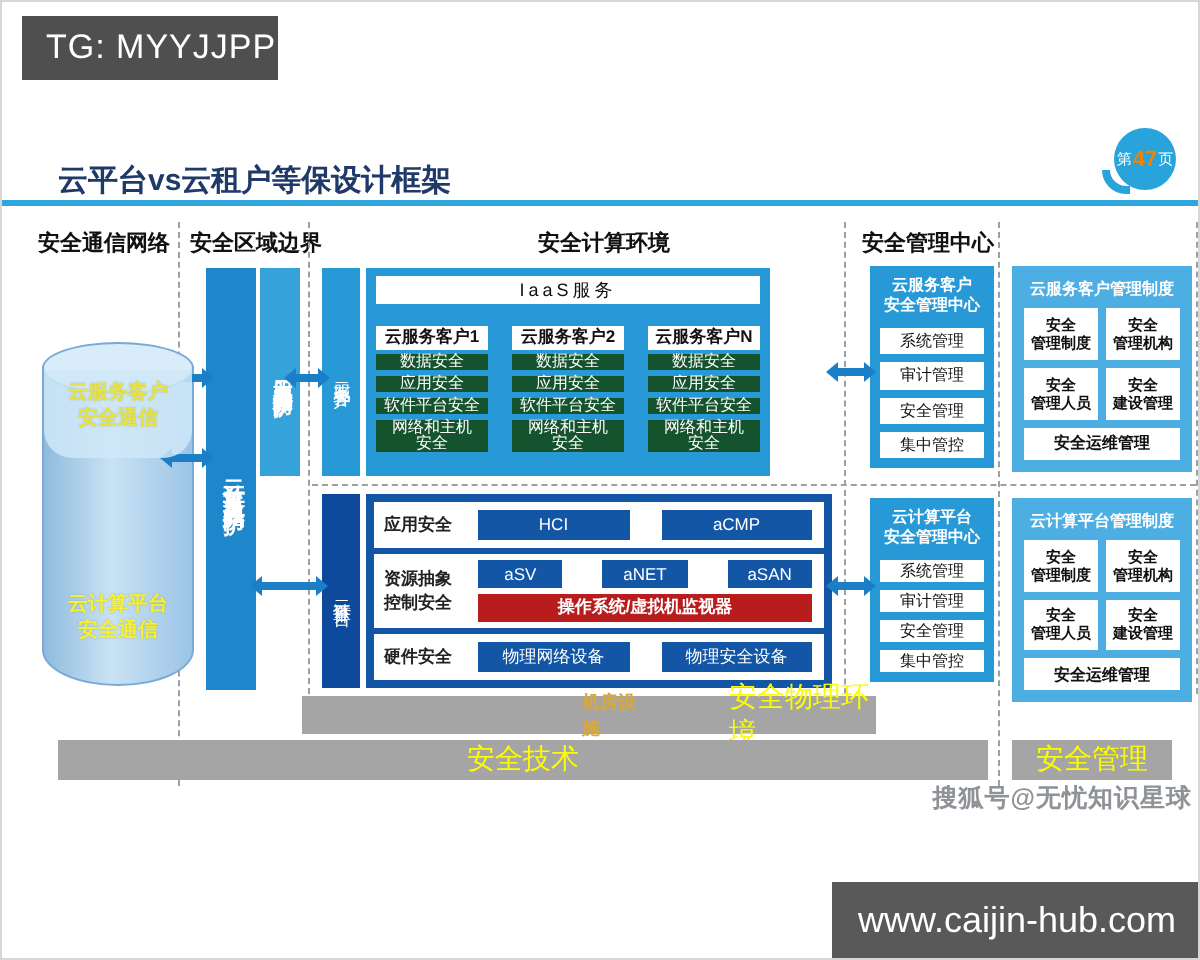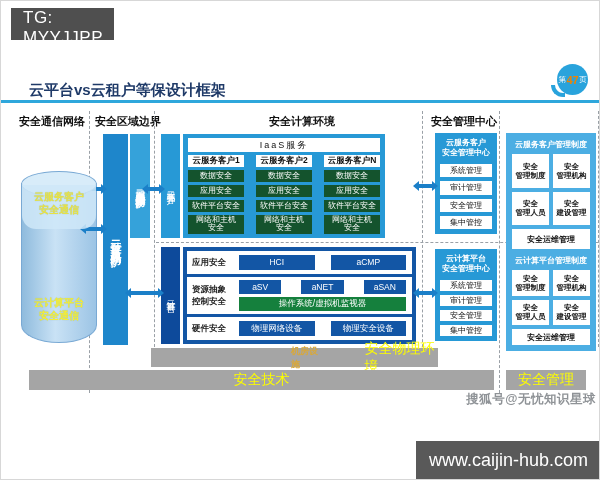--- a/index.html
+++ b/index.html
@@ -1,21 +1,21 @@
 <!DOCTYPE html>
 <html><head>
 <meta charset="utf-8">
 <style>
   html,body{margin:0;padding:0;background:#fff;}
   .screen{position:relative;width:600px;height:480px;background:#ffffff;overflow:hidden;
           font-family:"Liberation Sans","DejaVu Sans",sans-serif;border:1px solid #d7d7d7;box-sizing:border-box;}
 
   
-  .tg-box{position:absolute;left:10px;top:7px;width:103px;height:32px;background:#4f4f4f;color:#fff;
-          font-size:17px;display:flex;align-items:flex-start;padding-left:12px;box-sizing:border-box;letter-spacing:0.5px;}
+  .tg-box{position:absolute;left:10px;top:7px;width:128px;height:32px;background:#4f4f4f;color:#fff;
+          font-size:17px;display:flex;align-items:center;padding-left:12px;box-sizing:border-box;letter-spacing:0.5px;}
   .site-box{position:absolute;left:415px;top:440px;width:185px;height:38px;background:#595959;color:#fff;
             font-size:18px;display:flex;align-items:center;justify-content:center;}
   .sohu-mark{position:absolute;right:3px;top:390px;color:#8f9397;font-size:12.5px;font-weight:bold;letter-spacing:0.5px;}
 
   
   .page-title{position:absolute;left:28px;top:80px;font-size:15px;font-weight:bold;color:#1f3a68;}
   .title-line{position:absolute;left:0;top:99px;width:600px;height:3px;background:#2fa7dc;}
   .badge{position:absolute;left:556px;top:63px;width:31px;height:31px;border-radius:50%;background:#29a3dc;
          display:flex;align-items:center;justify-content:center;z-index:2;}
   .badge .pre,.badge .suf{color:#fff;font-size:7.5px;}
@@ -52,21 +52,21 @@
   
   .side-label{position:absolute;width:19px;color:#fff;writing-mode:vertical-lr;text-orientation:upright;
               display:flex;align-items:center;justify-content:center;font-size:9px;letter-spacing:1px;}
   .side-cust{left:160px;top:133px;height:104px;background:#2799d6;}
   .side-plat{left:160px;top:246px;height:97px;background:#0d4a9b;}
 
   .comp-cust-box{position:absolute;left:182px;top:133px;width:202px;height:104px;background:#2799d6;
                  padding:4px 5px;box-sizing:border-box;display:flex;flex-direction:column;}
   .iaas-bar{height:14px;background:#fff;color:#111;font-size:9px;display:flex;align-items:center;
             justify-content:center;letter-spacing:2px;flex:none;}
-  .cust-cols{display:flex;gap:12px;flex:1;margin-top:3px;}
+  .cust-cols{display:flex;gap:12px;flex:1;margin-top:3px;align-items:center;}
   .cust-col{flex:1;display:flex;flex-direction:column;}
   .cust-col-h{height:12px;background:#fff;color:#111;font-size:8.5px;font-weight:bold;display:flex;
               align-items:center;justify-content:center;flex:none;}
   .cust-item{margin-top:2.5px;background:#14532d;color:#fff;font-size:8px;display:flex;align-items:center;
              justify-content:center;flex:1;text-align:center;line-height:1.05;white-space:pre-line;}
   .cust-item.tall{flex:1.55;}
 
   
   .comp-plat-box{position:absolute;left:182px;top:246px;width:233px;height:97px;background:#1356a5;
                  padding:4px;box-sizing:border-box;display:flex;flex-direction:column;gap:3px;}
@@ -74,37 +74,37 @@
   .plat-row.r1{flex:1;}
   .plat-row.r2{flex:1.8;}
   .plat-row.r3{flex:1;}
   .plat-label{width:47px;font-size:8.5px;font-weight:bold;color:#222;white-space:pre-line;line-height:1.35;flex:none;}
   .plat-boxes{flex:1;display:flex;gap:16px;}
   .plat-chip{flex:1;background:#1356a5;color:#fff;font-size:8.5px;display:flex;align-items:center;
              justify-content:center;height:15px;}
   .res-stack{flex:1;display:flex;flex-direction:column;gap:3px;justify-content:center;}
   .res-top{display:flex;gap:20px;}
   .res-top .plat-chip{height:14px;}
-  .res-wide{background:#15803d;color:#fff;font-size:8.5px;display:flex;align-items:center;
-            justify-content:center;height:14px;}
+  .res-wide{background:#b91c1c;color:#fff;font-size:8.5px;display:flex;align-items:center;
+            justify-content:center;height:14px;font-weight:bold;}
 
   
   .mgmt-box{position:absolute;left:434px;width:62px;background:#2799d6;padding:3px 5px 5px;
             box-sizing:border-box;display:flex;flex-direction:column;}
   .mgmt-box.b1{top:132px;height:101px;}
   .mgmt-box.b2{top:248px;height:92px;}
   .mgmt-title{color:#fff;font-weight:bold;font-size:8px;text-align:center;white-space:pre-line;
               line-height:1.25;margin:2px 0 2px;flex:none;}
   .mgmt-item{background:#fff;color:#111;font-size:8px;display:flex;align-items:center;justify-content:center;
              flex:1;margin-top:4px;}
 
   
   .pol-box{position:absolute;left:505px;width:90px;background:#4caee3;padding:5px 6px 6px;
            box-sizing:border-box;display:flex;flex-direction:column;}
-  .pol-box.b1{top:132px;height:123px;}
+  .pol-box.b1{top:132px;height:103px;}
   .pol-box.b2{top:248px;height:102px;}
   .pol-title{color:#fff;font-weight:bold;font-size:8px;text-align:center;margin:1px 0 4px;flex:none;}
   .pol-grid{display:grid;grid-template-columns:1fr 1fr;grid-template-rows:1fr 1fr 0.62fr;gap:4px;flex:1;}
   .pol-cell{background:#fff;color:#111;font-size:7.5px;font-weight:bold;text-align:center;display:flex;
             align-items:center;justify-content:center;white-space:pre-line;line-height:1.2;}
   .pol-wide{grid-column:1/3;background:#fff;color:#111;font-size:8px;font-weight:bold;display:flex;
             align-items:center;justify-content:center;}
 
   
   .gray-bar{position:absolute;background:#a5a5a5;display:flex;align-items:center;}

